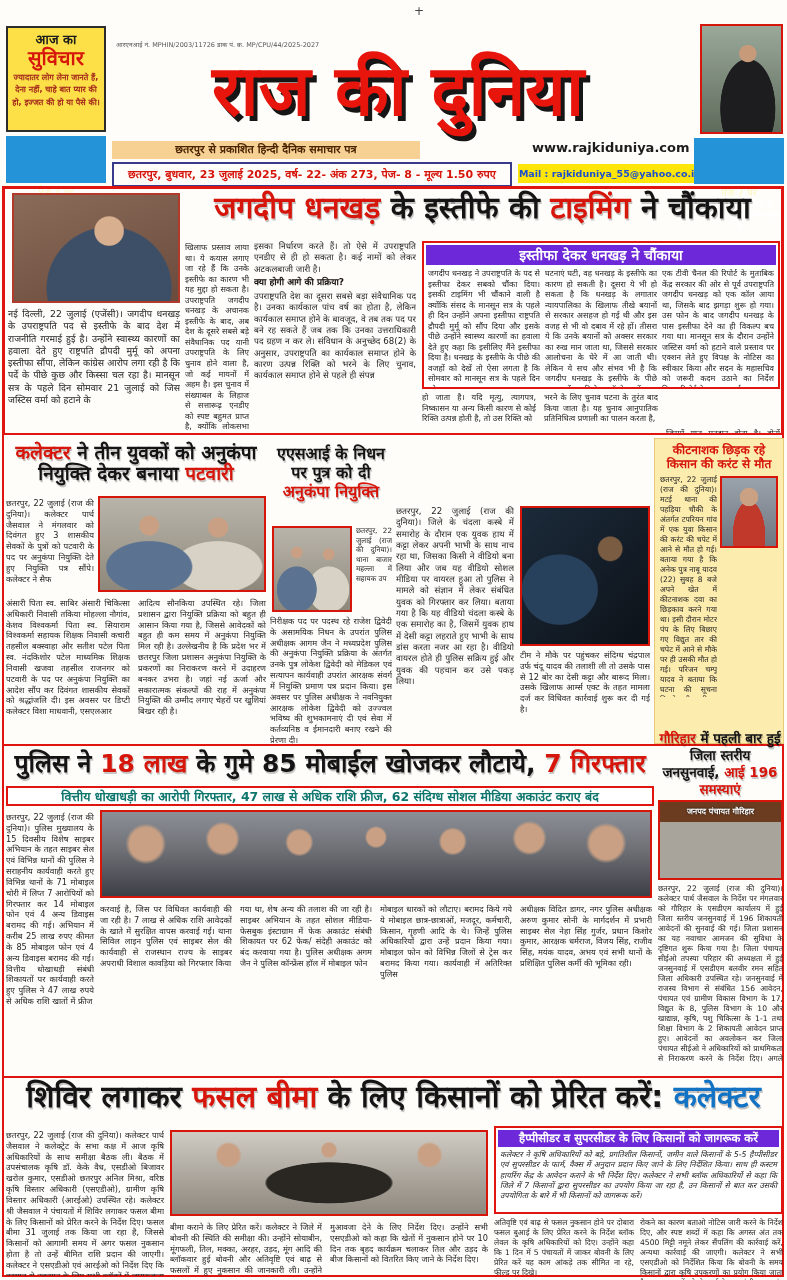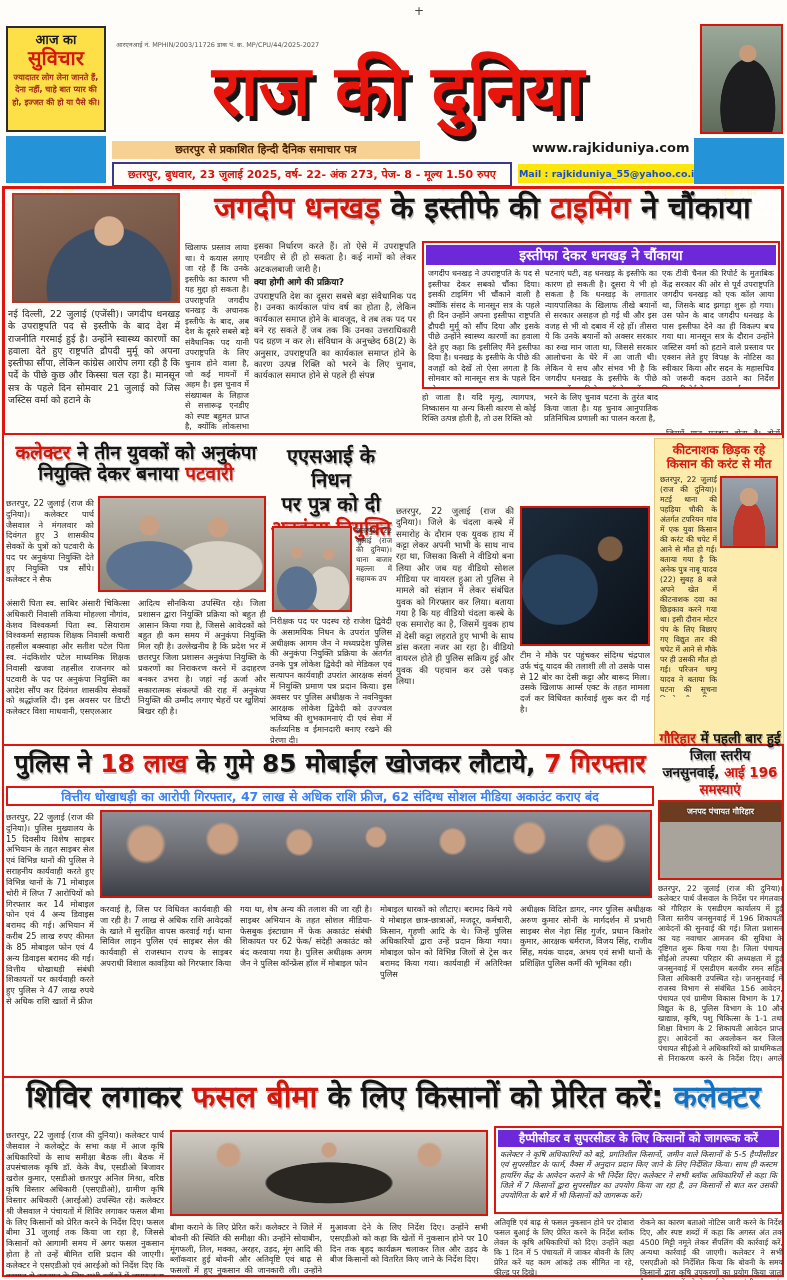--- a/index.html
+++ b/index.html
@@ -115,21 +115,21 @@
   </div>
 
   <div class="abs hl ctr" style="left:6px;top:442px;width:260px;height:50px;font-size:19px;">
     <span class="red">कलेक्टर</span><span> ने तीन युवकों को अनुकंपा नियुक्ति देकर बनाया </span><span class="red">पटवारी</span>
   </div>
   <div class="abs just s82" style="left:6px;top:498px;width:88px;height:96px;">छतरपुर, 22 जुलाई (राज की दुनिया)। कलेक्टर पार्थ जैसवाल ने मंगलवार को दिवंगत हुए 3 शासकीय सेवकों के पुत्रों को पटवारी के पद पर अनुकंपा नियुक्ति देते हुए नियुक्ति पत्र सौंपे। कलेक्टर ने सैफ</div>
   <div class="abs photo ph-room" style="left:98px;top:496px;width:168px;height:96px;"></div>
   <div class="abs just s82" style="left:6px;top:598px;width:124px;height:146px;">अंसारी पिता स्व. साबिर अंसारी चिकित्सा अधिकारी निवासी तकिया मोहल्ला नौगांव, केशव विश्वकर्मा पिता स्व. सियाराम विश्वकर्मा सहायक शिक्षक निवासी कचारी तहसील बक्स्वाहा और सतीश पटेल पिता स्व. नंदकिशोर पटेल माध्यमिक शिक्षक निवासी खजवा तहसील राजनगर को पटवारी के पद पर अनुकंपा नियुक्ति का आदेश सौंप कर दिवंगत शासकीय सेवकों को श्रद्धांजलि दी। इस अवसर पर डिप्टी कलेक्टर विशा माधवानी, एसएलआर</div>
   <div class="abs just s82" style="left:138px;top:598px;width:128px;height:146px;">आदित्य सौनकिया उपस्थित रहे। जिला प्रशासन द्वारा नियुक्ति प्रक्रिया को बहुत ही आसान किया गया है, जिससे आवेदकों को बहुत ही कम समय में अनुकंपा नियुक्ति मिल रही है। उल्लेखनीय है कि प्रदेश भर में छतरपुर जिला प्रशासन अनुकंपा नियुक्ति के प्रकरणों का निराकरण करने में उदाहरण बनकर उभरा है। जहां नई ऊर्जा और सकारात्मक संकल्पों की राह में अनुकंपा नियुक्ति की उम्मीद लगाए चेहरों पर खुशियां बिखर रही है।</div>
 
-  <div class="abs hl ctr" style="left:270px;top:444px;width:122px;height:76px;font-size:20px;line-height:1.2;">
+  <div class="abs hl ctr" style="left:270px;top:444px;width:122px;height:76px;font-size:16px;line-height:1.2;">
     <div>एएसआई के निधन</div>
     <div>पर पुत्र को दी</div>
     <div class="red">अनुकंपा नियुक्ति</div>
   </div>
   <div class="abs photo ph-room" style="left:272px;top:526px;width:80px;height:86px;"></div>
   <div class="abs just s72" style="left:356px;top:526px;width:36px;height:86px;">छतरपुर, 22 जुलाई (राज की दुनिया)। थाना बाजार महल्ला में सहायक उप</div>
   <div class="abs just s82" style="left:270px;top:616px;width:122px;height:128px;">निरीक्षक पद पर पदस्थ रहे राजेश द्विवेदी के असामयिक निधन के उपरांत पुलिस अधीक्षक आगम जैन ने मध्यप्रदेश पुलिस की अनुकंपा नियुक्ति प्रक्रिया के अंतर्गत उनके पुत्र लोकेश द्विवेदी को मेडिकल एवं सत्यापन कार्यवाही उपरांत आरक्षक संवर्ग में नियुक्ति प्रमाण पत्र प्रदान किया। इस अवसर पर पुलिस अधीक्षक ने नवनियुक्त आरक्षक लोकेश द्विवेदी को उज्ज्वल भविष्य की शुभकामनाएं दी एवं सेवा में कर्तव्यनिष्ठ व ईमानदारी बनाए रखने की प्रेरणा दी।</div>
 
   <div class="abs just s86" style="left:396px;top:506px;width:118px;height:238px;">छतरपुर, 22 जुलाई (राज की दुनिया)। जिले के चंदला कस्बे में समारोह के दौरान एक युवक हाथ में कट्टा लेकर अपनी भाभी के साथ नाच रहा था, जिसका किसी ने वीडियो बना लिया और जब यह वीडियो सोशल मीडिया पर वायरल हुआ तो पुलिस ने मामले को संज्ञान में लेकर संबंधित युवक को गिरफ्तार कर लिया। बताया गया है कि यह वीडियो चंदला कस्बे के एक समारोह का है, जिसमें युवक हाथ में देसी कट्टा लहराते हुए भाभी के साथ डांस करता नजर आ रहा है। वीडियो वायरल होते ही पुलिस सक्रिय हुई और युवक की पहचान कर उसे पकड़ लिया।</div>
   <div class="abs photo ph-dark" style="left:520px;top:506px;width:130px;height:140px;"></div>
@@ -137,21 +137,21 @@
 
   <div class="abs kisanbox" style="left:654px;top:438px;width:130px;height:306px;">
     <div class="ctr bold red" style="font-size:12px;line-height:1.2;margin-bottom:3px;">कीटनाशक छिड़क रहे किसान की करंट से मौत</div>
     <div class="photo ph-portrait" style="float:right;width:58px;height:72px;margin:1px 0 2px 3px;"></div>
     <div class="just s76" style="height:222px;">छतरपुर, 22 जुलाई (राज की दुनिया)। मटई थाना की पहड़िया चौकी के अंतर्गत टपरियन गांव में एक युवा किसान की करंट की चपेट में आने से मौत हो गई। बताया गया है कि अनेक पुत्र नाबू यादव (22) सुबह 8 बजे अपने खेत में कीटनाशक दवा का छिड़काव करने गया था। इसी दौरान मोटर पंप के लिए बिछाए गए विद्युत तार की चपेट में आने से मौके पर ही उसकी मौत हो गई। परिजन चम्पू यादव ने बताया कि घटना की सूचना मिलते ही परिवार और ग्रामीण मौके पर पहुंचे, लेकिन तब तक अनेक की मृत्यु हो चुकी थी। शव को पोस्टमार्टम के लिए जिला अस्पताल भेजा गया है।</div>
   </div>
 
   <div class="abs hl" style="left:6px;top:750px;width:648px;height:32px;font-size:25px;text-align:center;">
     <span>पुलिस ने </span><span class="red">18 लाख</span><span> के गुमे 85 मोबाईल खोजकर लौटाये, </span><span class="red">7 गिरफ्तार</span>
   </div>
-  <div class="abs frame-red ctr" style="left:6px;top:786px;width:648px;height:20px;font-size:12.5px;font-weight:bold;color:#3b82f6;line-height:18px;background:#fff;">वित्तीय धोखाधड़ी का आरोपी गिरफ्तार, 47 लाख से अधिक राशि फ्रीज, 62 संदिग्ध सोशल मीडिया अकाउंट कराए बंद</div>
+  <div class="abs frame-red ctr" style="left:6px;top:786px;width:648px;height:20px;font-size:12.5px;font-weight:bold;color:#0f766e;line-height:18px;background:#fff;">वित्तीय धोखाधड़ी का आरोपी गिरफ्तार, 47 लाख से अधिक राशि फ्रीज, 62 संदिग्ध सोशल मीडिया अकाउंट कराए बंद</div>
   <div class="abs just s82" style="left:6px;top:812px;width:88px;height:252px;">छतरपुर, 22 जुलाई (राज की दुनिया)। पुलिस मुख्यालय के 15 दिवसीय विशेष साइबर अभियान के तहत साइबर सेल एवं विभिन्न थानों की पुलिस ने सराहनीय कार्यवाही करते हुए विभिन्न थानों के 71 मोबाइल चोरी में लिप्त 7 आरोपियों को गिरफ्तार कर 14 मोबाइल फोन एवं 4 अन्य डिवाइस बरामद की गई। अभियान में करीब 25 लाख रुपए कीमत के 85 मोबाइल फोन एवं 4 अन्य डिवाइस बरामद की गई। वित्तीय धोखाधड़ी संबंधी शिकायतों पर कार्यवाही करते हुए पुलिस ने 47 लाख रुपये से अधिक राशि खातों में फ्रीज</div>
   <div class="abs photo ph-group" style="left:100px;top:810px;width:552px;height:88px;"></div>
   <div class="abs" style="left:100px;top:904px;width:552px;height:160px;display:flex;gap:8px;">
     <div class="just s82" style="flex:1;">करवाई है, जिस पर विधिवत कार्यवाही की जा रही है। 7 लाख से अधिक राशि आवेदकों के खाते में सुरक्षित वापस करवाई गई। थाना सिविल लाइन पुलिस एवं साइबर सेल की कार्यवाही से राजस्थान राज्य के साइबर अपराधी विशाल कावड़िया को गिरफ्तार किया</div>
     <div class="just s82" style="flex:1;">गया था, शेष अन्य की तलाश की जा रही है। साइबर अभियान के तहत सोशल मीडिया- फेसबुक इंस्टाग्राम में फेक अकाउंट संबंधी शिकायत पर 62 फेक/ संदेही अकाउंट को बंद करवाया गया है। पुलिस अधीक्षक अगम जैन ने पुलिस कॉन्फ्रेंस हॉल में मोबाइल फोन</div>
     <div class="just s82" style="flex:1;">मोबाइल धारकों को लौटाए। बरामद किये गये ये मोबाइल छात्र-छात्राओं, मजदूर, कर्मचारी, किसान, गृहणी आदि के थे। जिन्हें पुलिस अधिकारियों द्वारा उन्हें प्रदान किया गया। मोबाइल फोन को विभिन्न जिलों से ट्रेस कर बरामद किया गया। कार्यवाही में अतिरिक्त पुलिस</div>
     <div class="just s82" style="flex:1;">अधीक्षक विदित डागर, नगर पुलिस अधीक्षक अरुण कुमार सोनी के मार्गदर्शन में प्रभारी साइबर सेल नेहा सिंह गुर्जर, प्रधान किशोर कुमार, आरक्षक धर्मराज, विजय सिंह, राजीव सिंह, मयंक यादव, अभय एवं सभी थानों के प्रशिक्षित पुलिस कर्मी की भूमिका रही।</div>
   </div>
 
   <div class="abs hl ctr" style="left:656px;top:730px;width:128px;height:46px;font-size:13.5px;line-height:1.25;">

